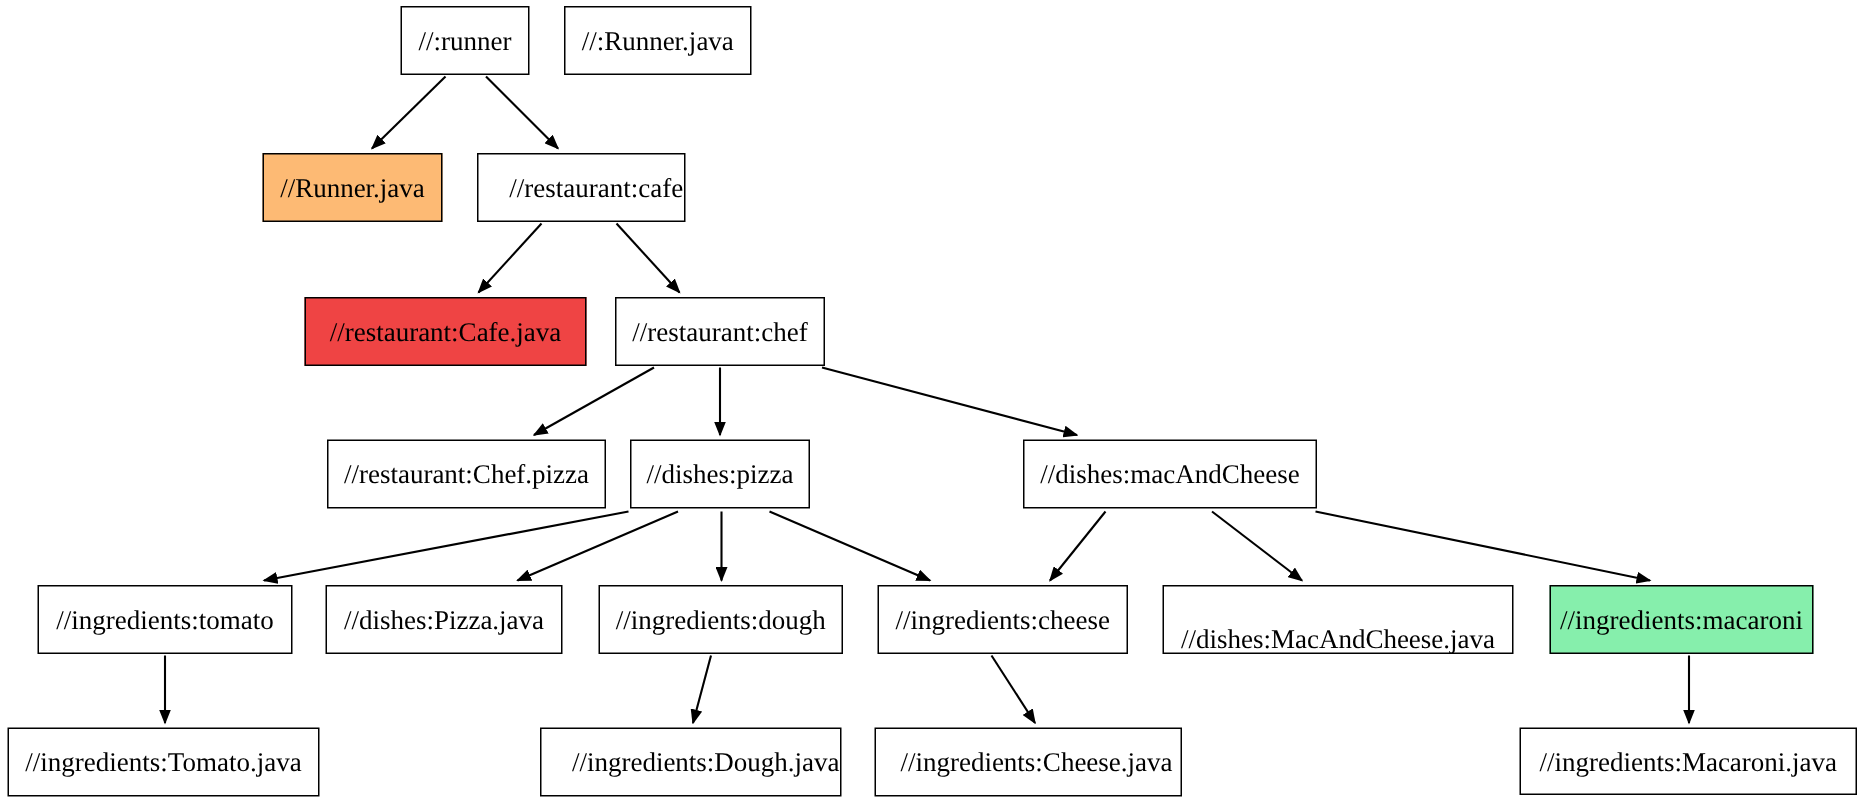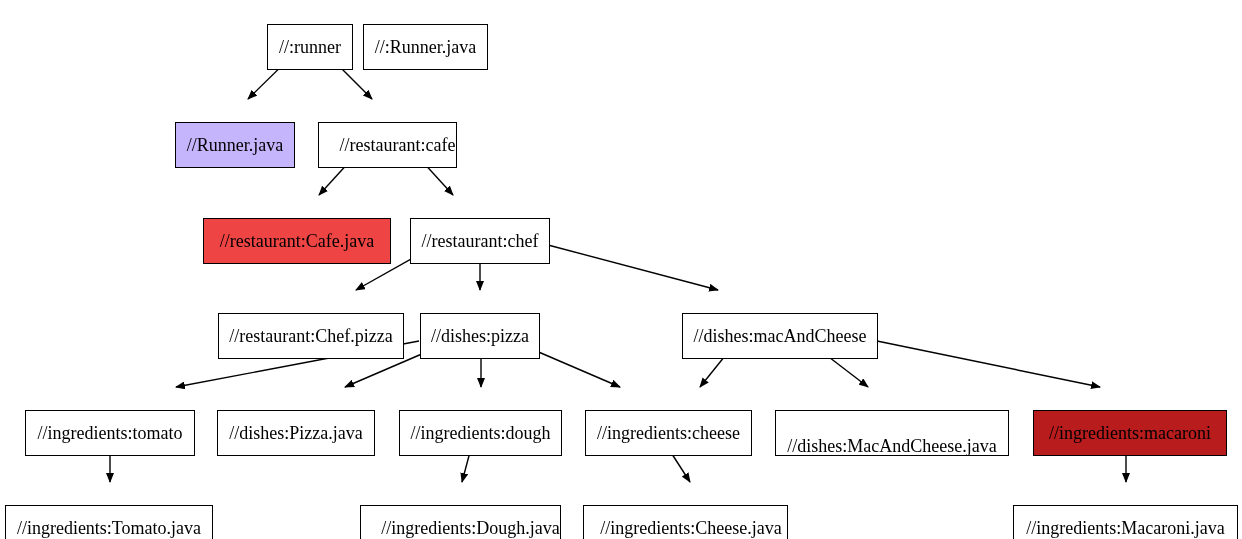--- a/index.html
+++ b/index.html
@@ -28,21 +28,20 @@
     box-sizing: border-box;
     border: 1px solid #000000;
     background: #ffffff;
     display: flex;
     align-items: center;
     justify-content: center;
     color: #000000;
     font-size: 18px;
     line-height: 1;
     white-space: nowrap;
-    margin-top: 20px;
   }
   .node-label {
     display: block;
     padding: 0 2px;
   }
 </style>
 </head>
 <body>
 
 <div id="canvas">
@@ -70,24 +69,24 @@
         <line x1="110" y1="437" x2="110" y2="482" stroke="#000000" stroke-width="1.4" marker-end="url(#arrowhead)"></line>
         <line x1="474" y1="437" x2="462" y2="482" stroke="#000000" stroke-width="1.4" marker-end="url(#arrowhead)"></line>
         <line x1="661" y1="437" x2="690" y2="482" stroke="#000000" stroke-width="1.4" marker-end="url(#arrowhead)"></line>
         <line x1="1126" y1="437" x2="1126" y2="482" stroke="#000000" stroke-width="1.4" marker-end="url(#arrowhead)"></line>
       </g>
   </svg>
   <div id="nodes">
       <div class="node" style="left: 267px; top: 4px; width: 86px; height: 46px; border-color: rgb(0, 0, 0); background: rgb(255, 255, 255);">
         <span class="node-label">//:runner</span>
       </div>
-      <div class="node" style="left: 363px; top: 4px; width: 125px; height: 46px; border-color: rgb(0, 0, 0); background: rgb(255, 255, 255);">
+      <div class="node" style="left: 376px; top: 4px; width: 125px; height: 46px; border-color: rgb(0, 0, 0); background: rgb(255, 255, 255);">
         <span class="node-label">//:Runner.java</span>
       </div>
-      <div class="node" style="left: 175px; top: 102px; width: 120px; height: 46px; border-color: rgb(0, 0, 0); background: #c4b5fd;">
+      <div class="node" style="left: 175px; top: 102px; width: 120px; height: 46px; border-color: rgb(0, 0, 0); background: #fdba74;">
         <span class="node-label">//Runner.java</span>
       </div>
       <div class="node" style="left: 318px; top: 102px; width: 139px; height: 46px; border-color: rgb(0, 0, 0); background: rgb(255, 255, 255); padding-left: 20px;">
         <span class="node-label">//restaurant:cafe</span>
       </div>
       <div class="node" style="left: 203px; top: 198px; width: 188px; height: 46px; border-color: rgb(0, 0, 0); background: #ef4444;">
         <span class="node-label">//restaurant:Cafe.java</span>
       </div>
       <div class="node" style="left: 410px; top: 198px; width: 140px; height: 46px; border-color: rgb(0, 0, 0); background: rgb(255, 255, 255);">
         <span class="node-label">//restaurant:chef</span>
@@ -109,21 +108,21 @@
       </div>
       <div class="node" style="left: 399px; top: 390px; width: 163px; height: 46px; border-color: rgb(0, 0, 0); background: rgb(255, 255, 255);">
         <span class="node-label">//ingredients:dough</span>
       </div>
       <div class="node" style="left: 585px; top: 390px; width: 167px; height: 46px; border-color: rgb(0, 0, 0); background: rgb(255, 255, 255);">
         <span class="node-label">//ingredients:cheese</span>
       </div>
       <div class="node" style="left: 775px; top: 390px; width: 234px; height: 46px; border-color: rgb(0, 0, 0); background: rgb(255, 255, 255); align-items: flex-end;">
         <span class="node-label">//dishes:MacAndCheese.java</span>
       </div>
-      <div class="node" style="left: 1033px; top: 390px; width: 194px; height: 46px; border-color: rgb(0, 0, 0); background: #b91c1c;">
+      <div class="node" style="left: 1033px; top: 390px; width: 176px; height: 46px; border-color: rgb(0, 0, 0); background: #86efac;">
         <span class="node-label">//ingredients:macaroni</span>
       </div>
       <div class="node" style="left: 5px; top: 485px; width: 208px; height: 46px; border-color: rgb(0, 0, 0); background: rgb(255, 255, 255);">
         <span class="node-label">//ingredients:Tomato.java</span>
       </div>
       <div class="node" style="left: 360px; top: 485px; width: 201px; height: 46px; border-color: rgb(0, 0, 0); background: rgb(255, 255, 255); padding-left: 20px;">
         <span class="node-label">//ingredients:Dough.java</span>
       </div>
       <div class="node" style="left: 583px; top: 485px; width: 205px; height: 46px; border-color: rgb(0, 0, 0); background: rgb(255, 255, 255); padding-left: 11px;">
         <span class="node-label">//ingredients:Cheese.java</span>

